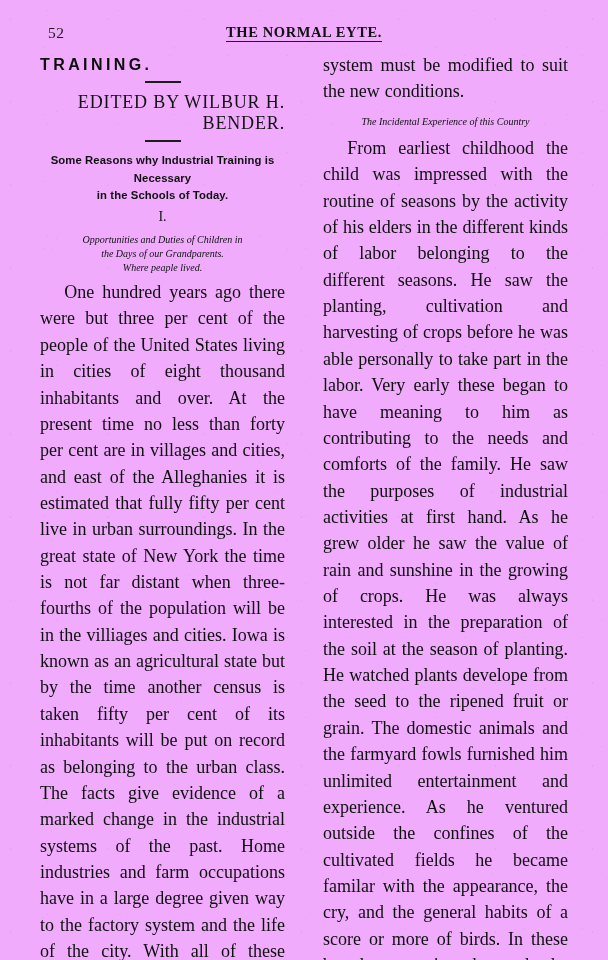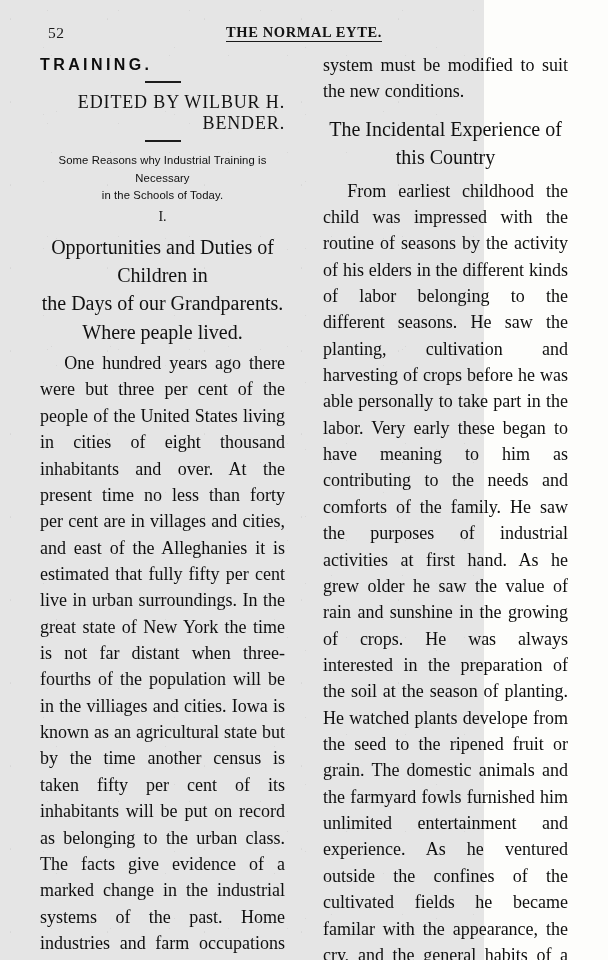--- a/index.html
+++ b/index.html
@@ -10,23 +10,23 @@
     width: 608px;
     height: 960px;
     background: #fdfdfb;
     font-family: "Liberation Serif", "DejaVu Serif", serif;
     color: #111111;
     overflow: hidden;
   }
 
   .page {
     position: relative;
-    width: 484px;
+    width: 608px;
     height: 960px;
-    background: #e5e5e5;
+    background: #f0abfc;
     box-sizing: border-box;
   }
 
   
   .running-head {
     position: absolute;
     top: 24px;
     left: 0;
     width: 608px;
     height: 22px;
@@ -95,38 +95,39 @@
     font-size: 18px;
     letter-spacing: 0.85px;
     color: #141414;
     font-variant: small-caps;
     text-transform: uppercase;
   }
 
   .article-subtitle {
     text-align: center;
     font-family: "Liberation Sans", "DejaVu Sans", sans-serif;
-    font-weight: normal;
+    font-weight: bold;
     font-size: 11.3px;
     line-height: 1.55;
     margin: 0 0 0 0;
     color: #101010;
     letter-spacing: 0.1px;
   }
 
   .section-numeral {
     text-align: center;
     font-size: 14px;
     margin: 4px 0 8px 0;
     color: #141414;
   }
 
   .italic-head {
     text-align: center;
-    font-size: 20px;
+    font-style: italic;
+    font-size: 10px;
     line-height: 1.42;
     margin: 2px 0 4px 0;
     color: #111111;
   }
   .italic-head.right-col {
     margin: 10px 0 6px 0;
   }
 
   
   p.body {

